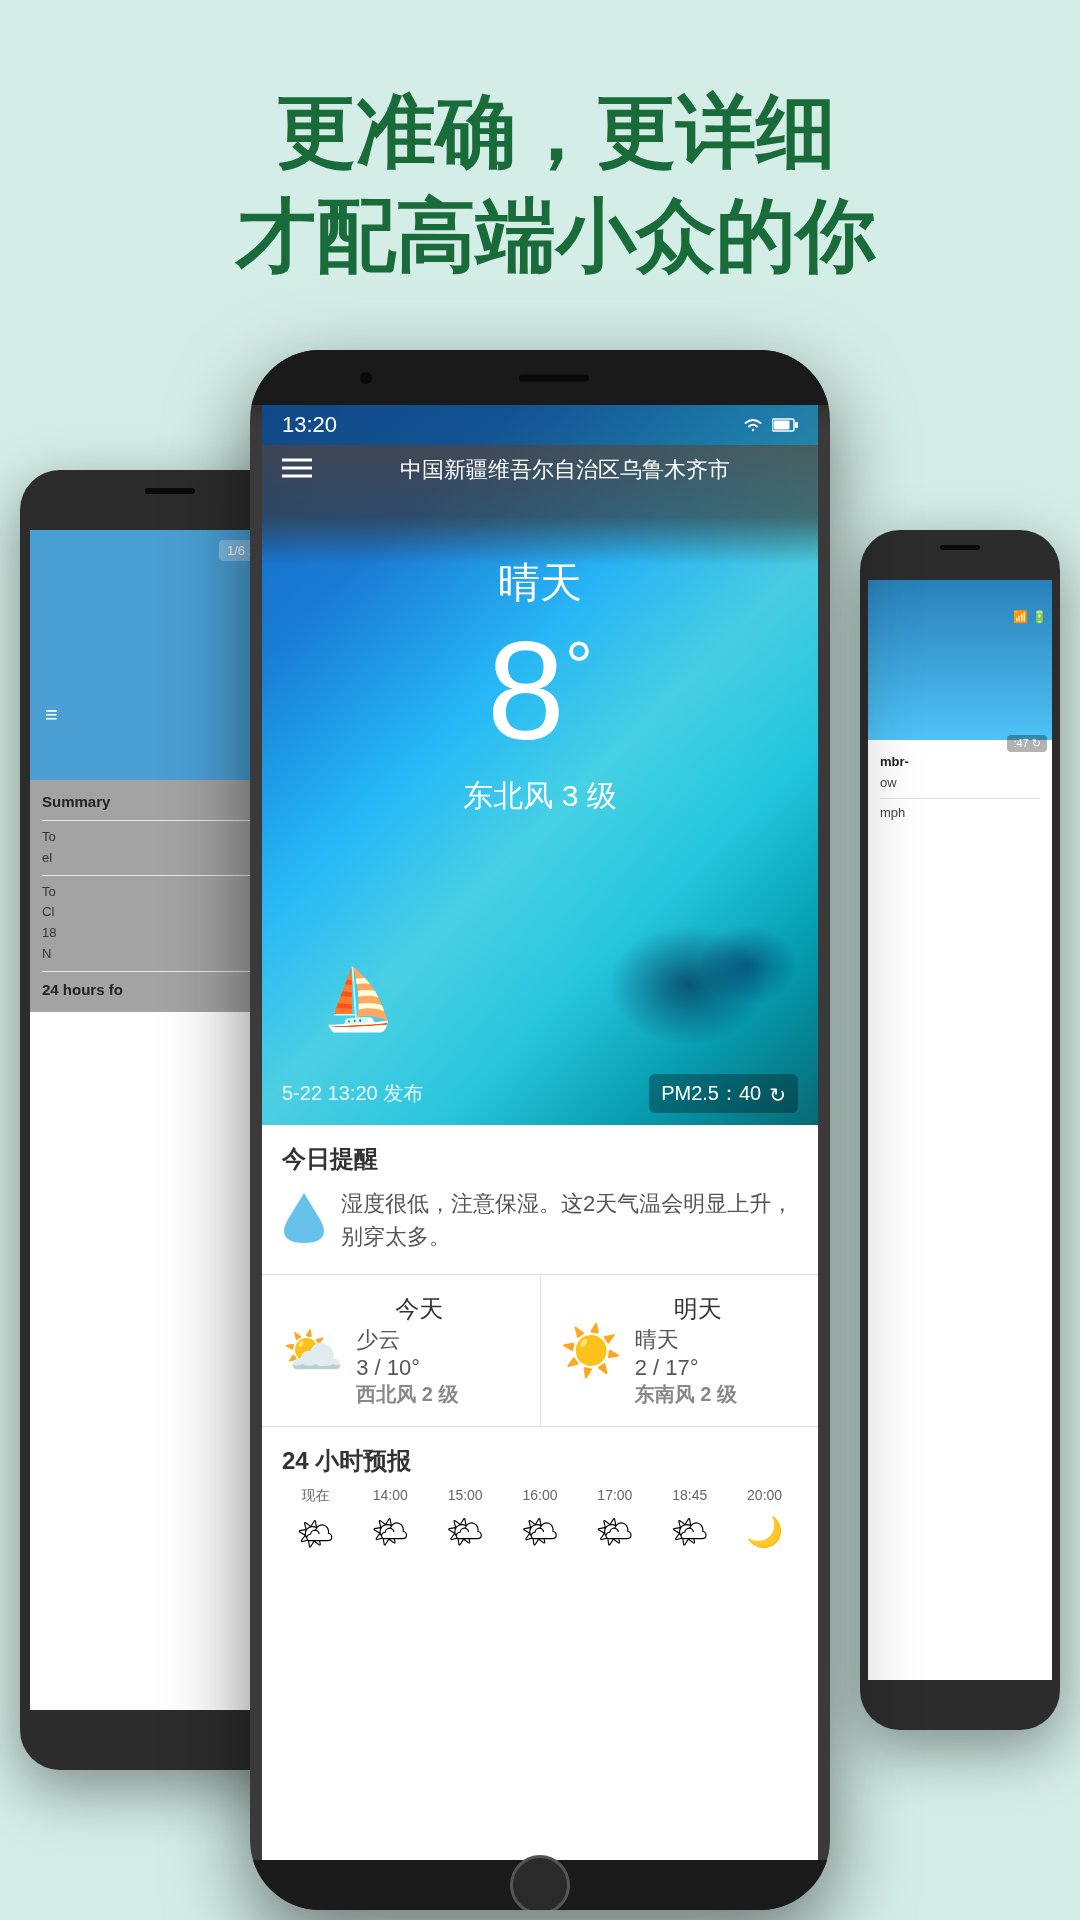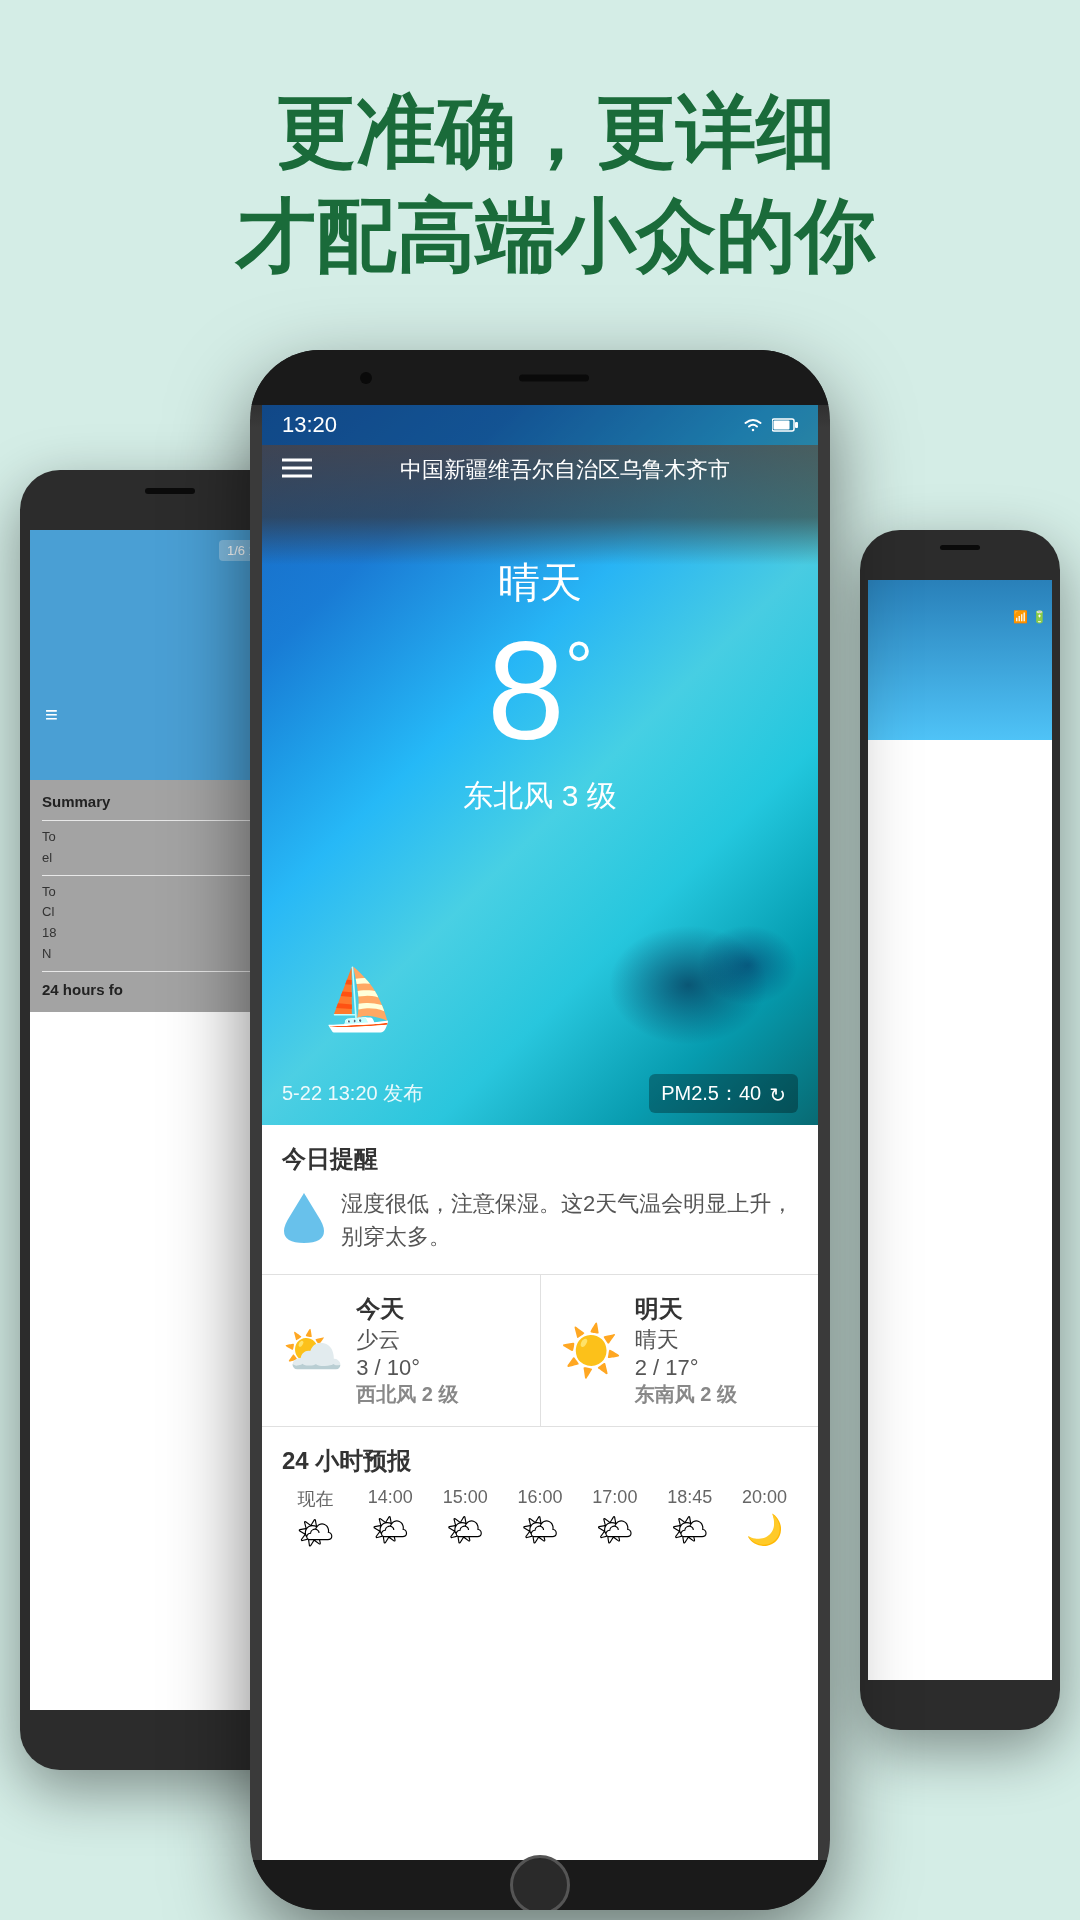--- a/index.html
+++ b/index.html
@@ -307,22 +307,23 @@
       gap: 12px;
     }
     .forecast-item:first-child {
       border-right: 1px solid #e0e0e0;
     }
     .forecast-icon {
       font-size: 50px;
     }
     .forecast-details .day {
       font-size: 24px;
-      font-weight: 700;
+      font-weight: 400;
       color: #333;
+      margin-left: 39px;
     }
     .forecast-details .condition {
       font-size: 22px;
       color: #555;
     }
     .forecast-details .temp {
       font-size: 22px;
       color: #555;
     }
     .forecast-details .wind {
@@ -344,23 +345,23 @@
     .hours-row {
       display: flex;
       gap: 8px;
       overflow: hidden;
     }
     .hour-item {
       text-align: center;
       flex: 1;
     }
     .hour-label {
-      font-size: 18px;
+      font-size: 14px;
       color: #666;
-      margin-bottom: 4px;
+      margin-bottom: 11px;
     }
     .hour-icon {
       font-size: 30px;
     }
 
     
     .phone-bottom {
       height: 50px;
       background: #1a1a1a;
       position: absolute;
@@ -461,20 +462,32 @@
 
   <div class="phone-back-right">
     <div style="position:absolute;top:15px;left:50%;transform:translateX(-50%);width:40px;height:5px;background:#0a0a0a;border-radius:3px;z-index:10;"></div>
     <div class="screen">
       <div style="height:160px;background:linear-gradient(180deg,#2980b9,#4fc3f7);"></div>
 
       <div style="position:absolute;top:30px;right:5px;display:flex;gap:4px;align-items:center;">
         <span style="color:white;font-size:12px;">📶</span>
         <span style="color:white;font-size:12px;">🔋</span>
       </div>
+      <div class="right-phone-white">
+        <div style="position:absolute;right:5px;top:155px;background:rgba(0,0,0,0.3);border-radius:4px;padding:2px 6px;color:white;font-size:11px;">
+          <span>:47</span>
+          <span>↻</span>
+        </div>
+        <div style="font-size:13px;color:#444;padding:4px;line-height:1.6;">
+          <div style="font-weight:600;color:#222;">mbr-</div>
+          <div>ow</div>
+          <div style="height:1px;background:#e0e0e0;margin:4px 0;"></div>
+          <div>mph</div>
+        </div>
+      </div>
     </div>
   </div>
 
   <div class="phone-main">
 
     <div style="height:55px;background:#1a1a1a;display:flex;align-items:center;justify-content:center;position:relative;">
       <div style="width:70px;height:7px;background:#0a0a0a;border-radius:4px;position:absolute;top:50%;left:50%;transform:translate(-30%,-50%);"></div>
       <div style="width:12px;height:12px;background:#0a0a0a;border-radius:50%;position:absolute;top:50%;left:110px;transform:translateY(-50%);"></div>
     </div>
 

